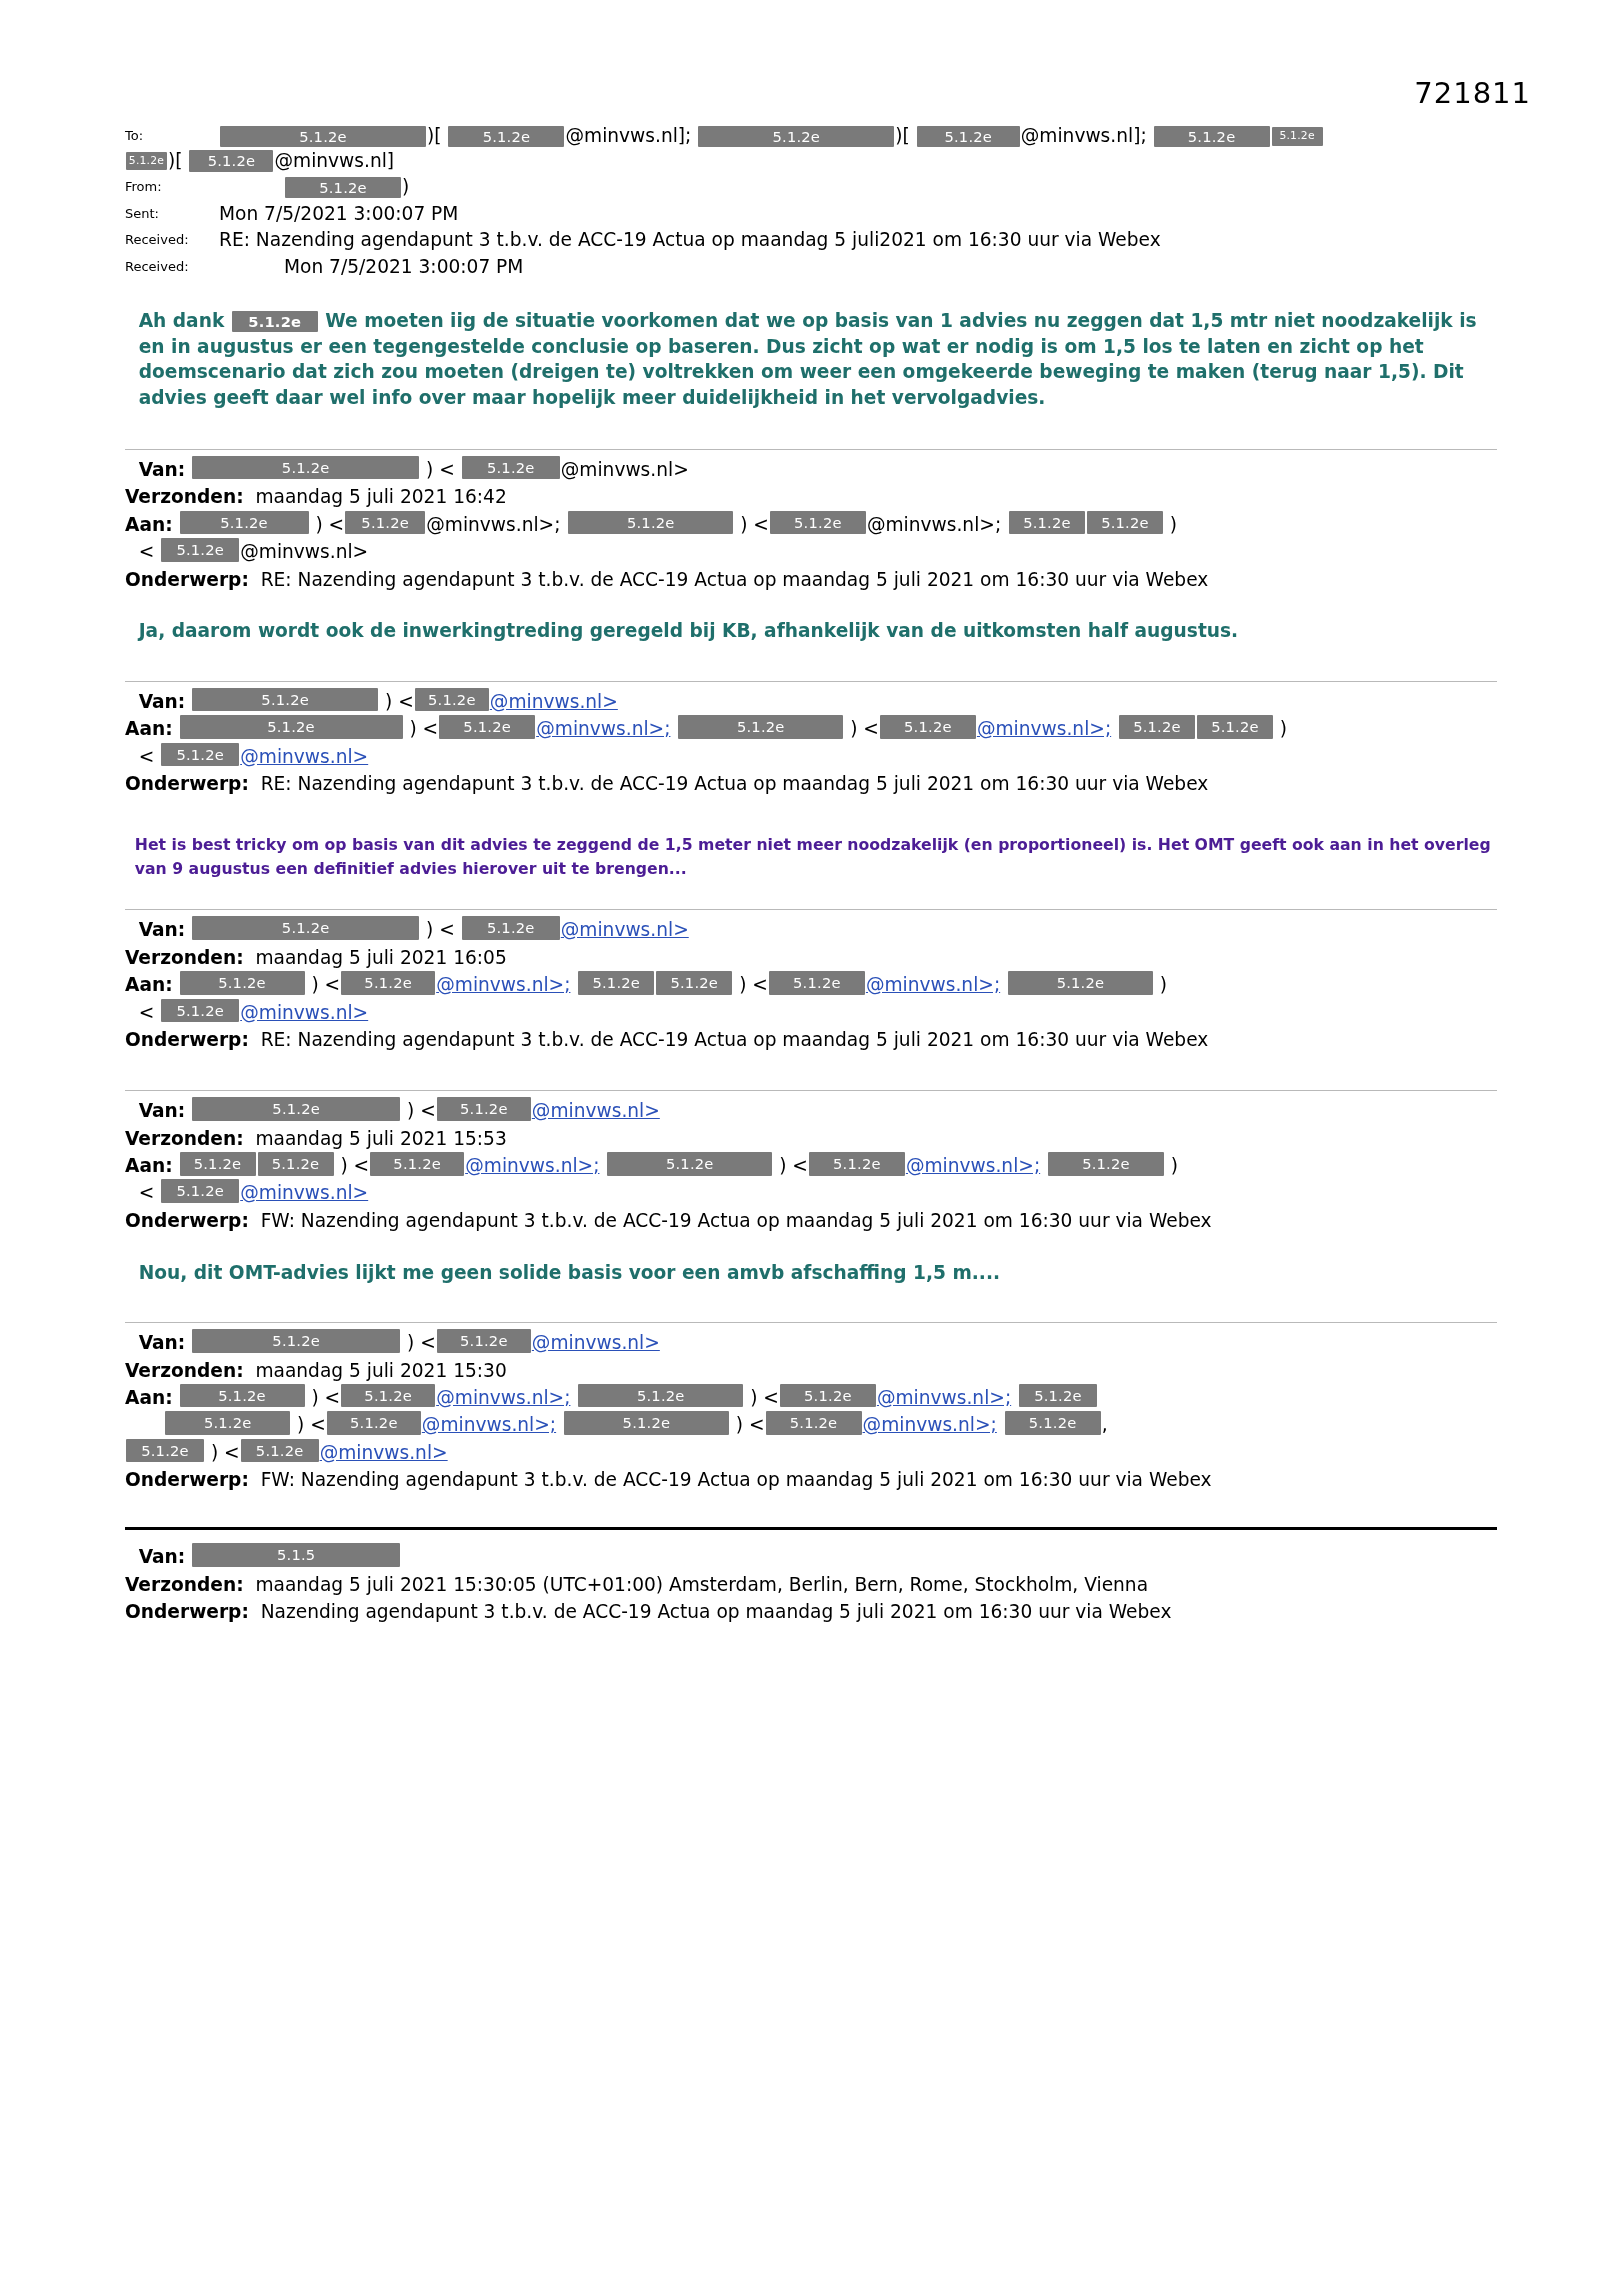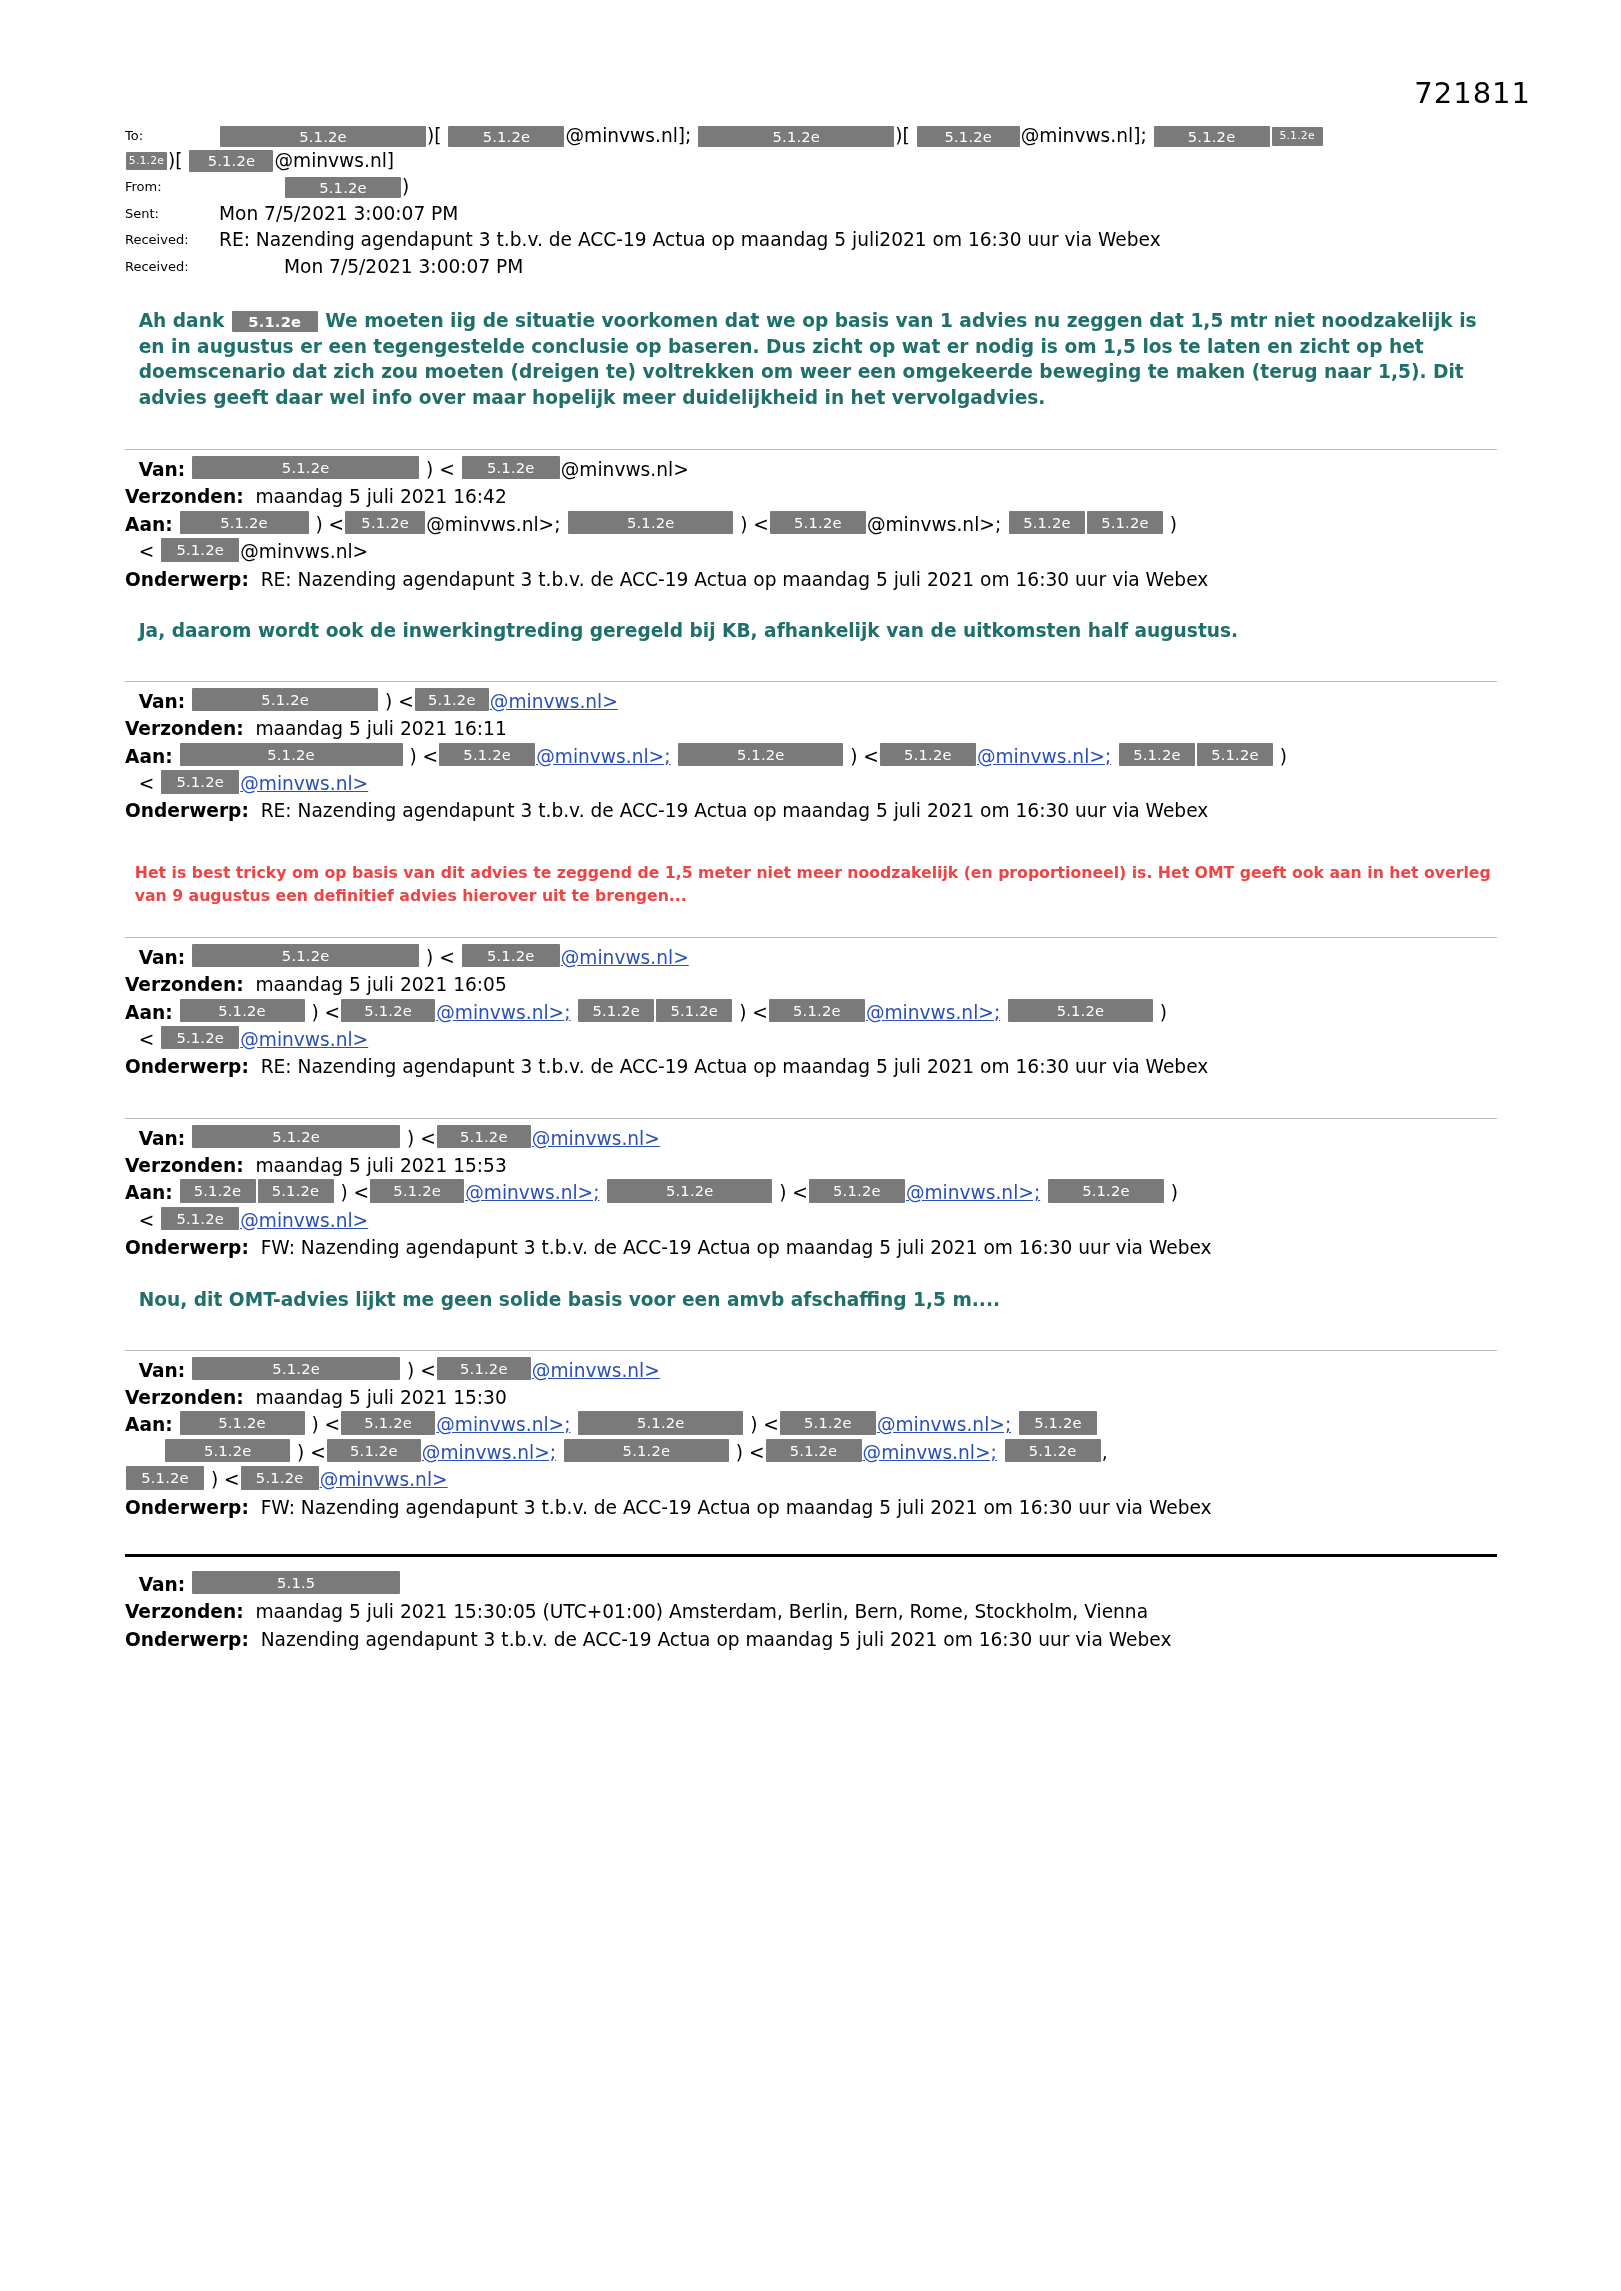--- a/index.html
+++ b/index.html
@@ -100,21 +100,21 @@
   .msg {
     color: #1f6f6b;
     font-size: 18.6px;
     line-height: 25.5px;
     margin: 25.5px 0 0 0;
     font-weight: bold;
   }
   .msg.small {
     font-size: 15.7px;
     line-height: 23.5px;
-    color: #ef4444;
+    color: #4c1d95;
     margin-top: 36px;
   }
   .indent { padding-left: 13.7px; }
   .thickrule {
     border: 0;
     border-top: 3.9px solid #000;
     margin: 33px 0 13.7px 0;
     width: 1372px;
   }
   .flexwrap {
@@ -230,24 +230,20 @@
     <div class="quote" style="margin-top:37px">
       <hr class="sep">
       <div class="qhdr indent">
         <div class="flexwrap">
           <span class="lblw">Van:</span>
           <span class="rd tall" style="width:186px">5.1.2e</span>
           <span class="nb">&nbsp;) &lt;</span>
           <span class="rd tall" style="width:74px">5.1.2e</span>
           <span class="nb lnk">@minvws.nl&gt;</span>
         </div>
-        <div style="margin-left:-13.7px">
-          <span class="lblw">Verzonden:</span>
-          <span>maandag 5 juli 2021 16:11</span>
-        </div>
         <div class="flexwrap" style="margin-left:-13.7px">
           <span class="lblw">Aan:</span>
           <span class="rd tall" style="width:223px">5.1.2e</span>
           <span class="nb">&nbsp;) &lt;</span>
           <span class="rd tall" style="width:96px">5.1.2e</span>
           <span class="nb lnk">@minvws.nl&gt;;</span>
           <span class="rd tall" style="width:165px;margin-left:7.8px">5.1.2e</span>
           <span class="nb">&nbsp;) &lt;</span>
           <span class="rd tall" style="width:96px">5.1.2e</span>
           <span class="nb lnk">@minvws.nl&gt;;</span>

